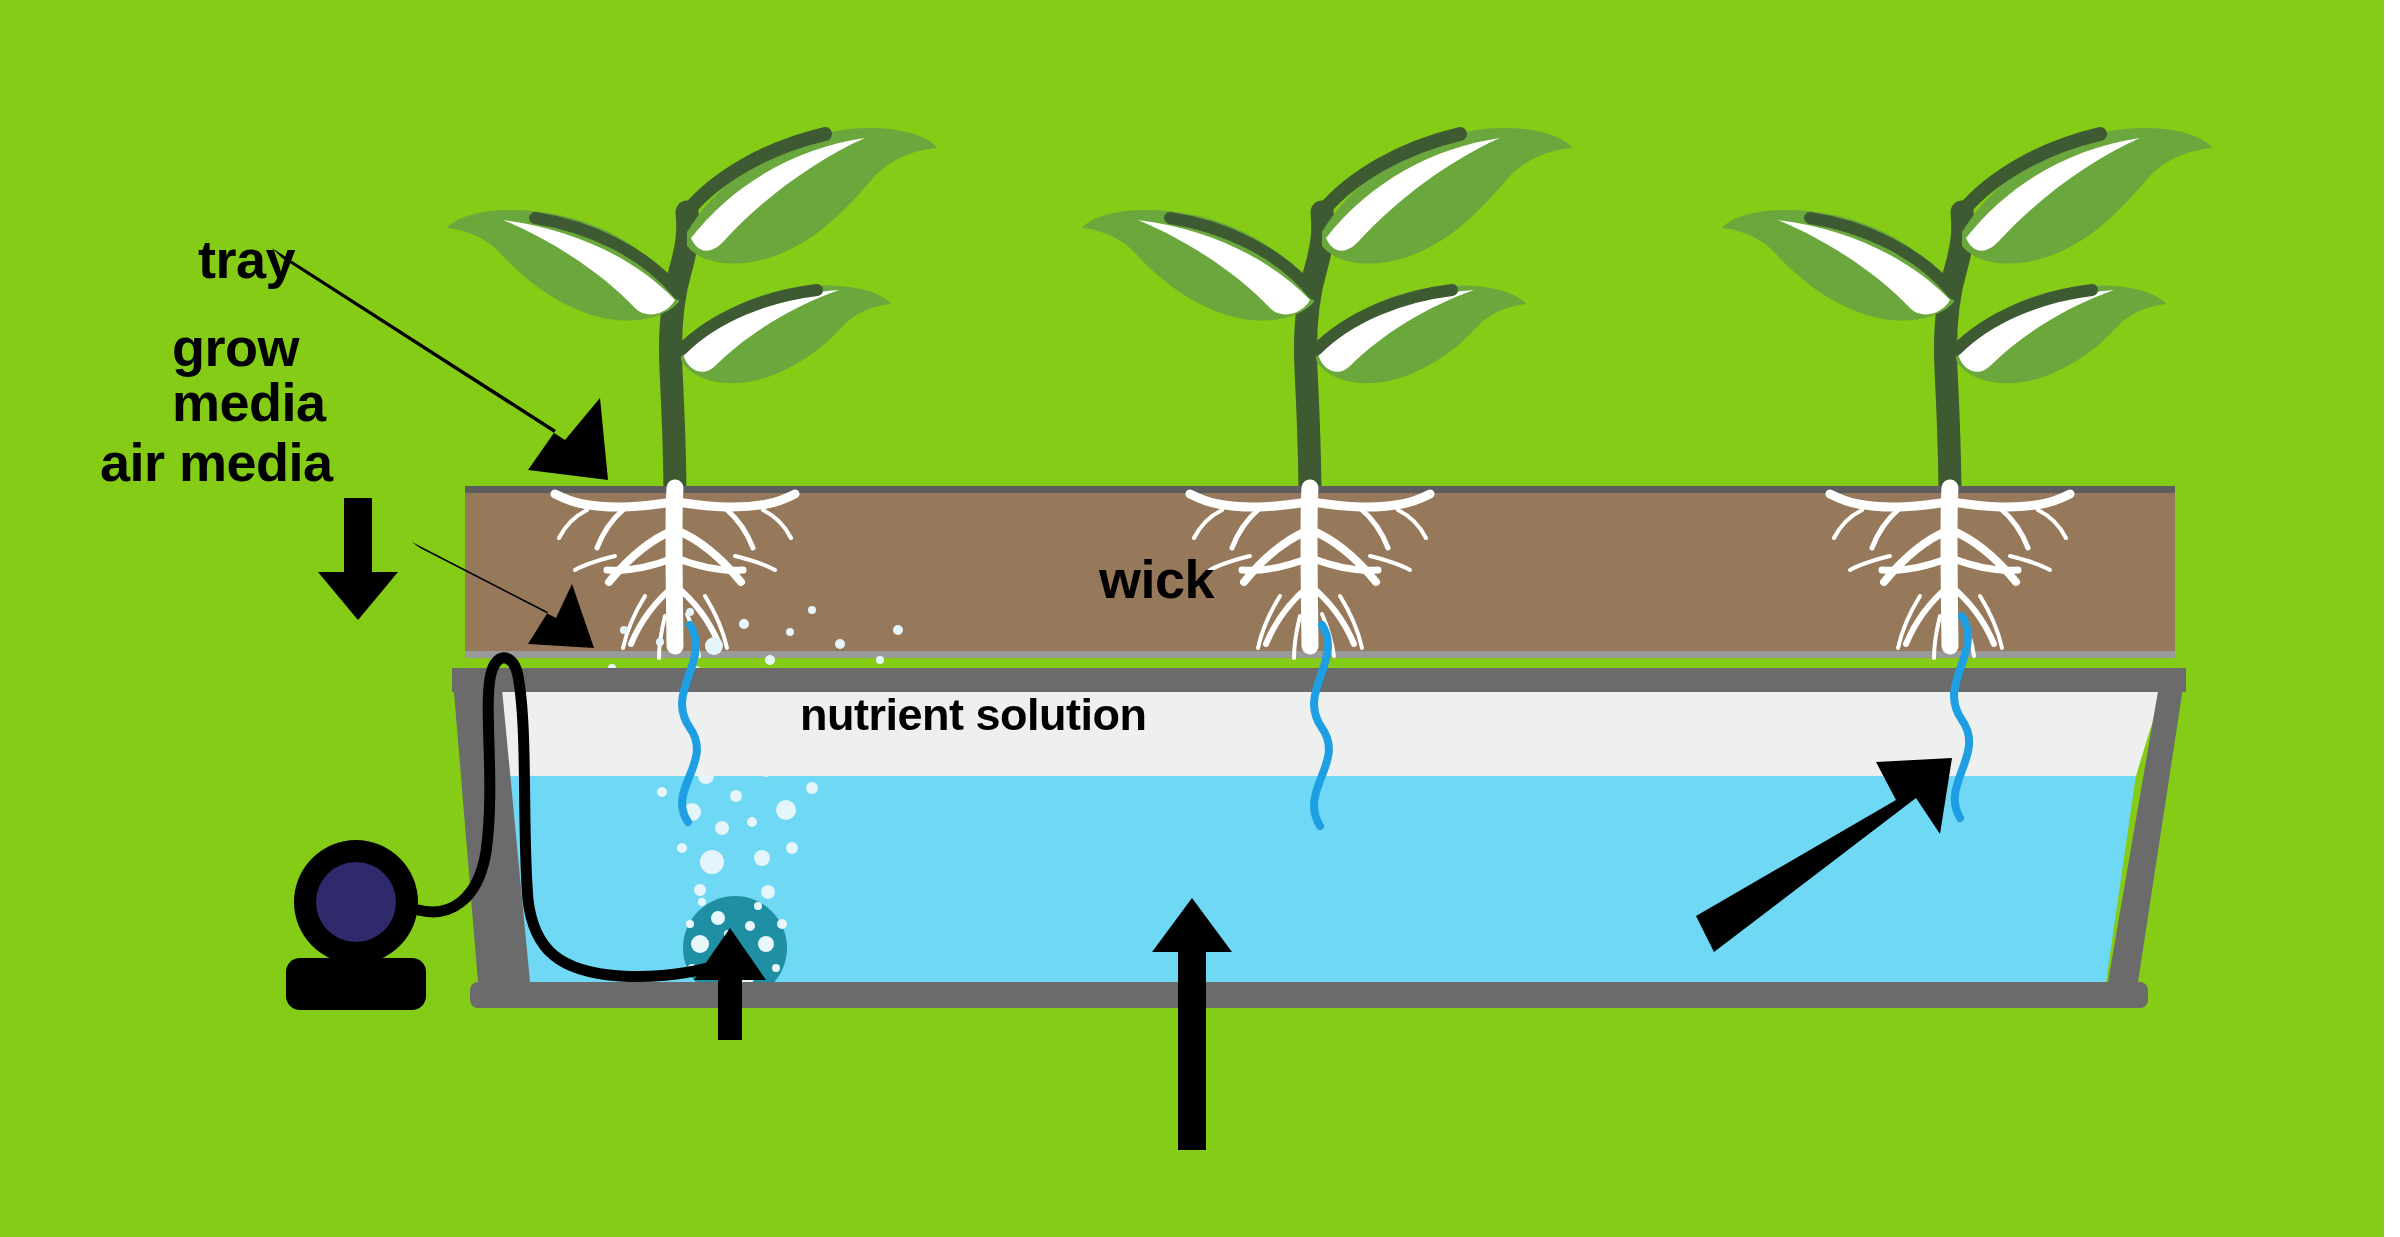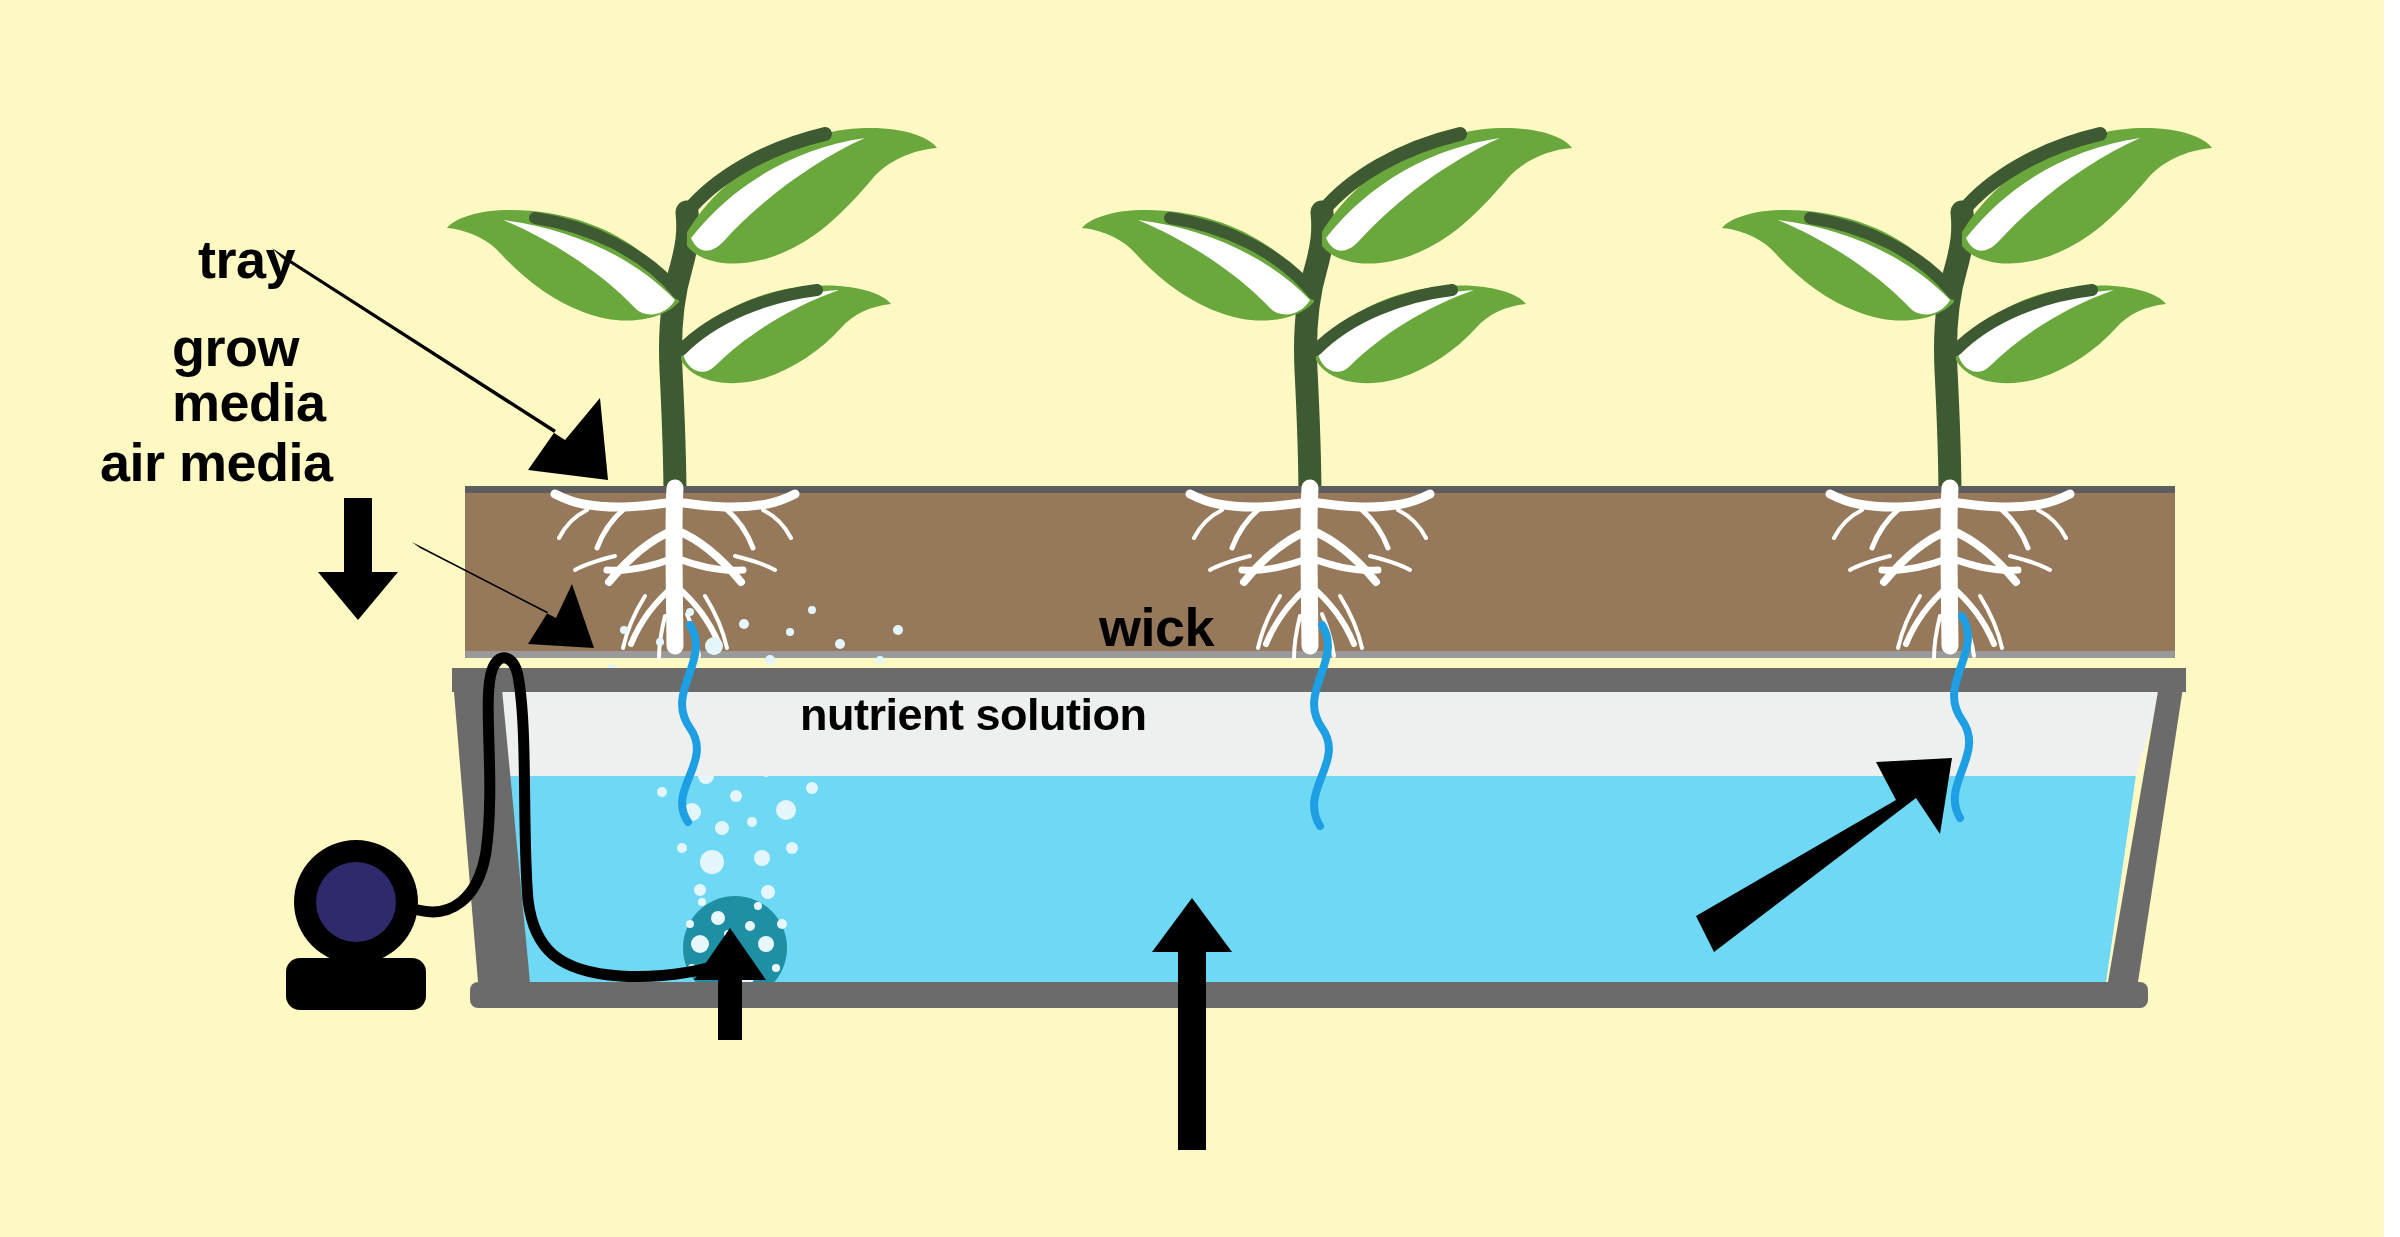--- a/index.html
+++ b/index.html
@@ -1,18 +1,18 @@
 <!DOCTYPE html>
 <html><head>
 <meta charset="utf-8">
 <style>
   html,body{margin:0;padding:0;background:#ffffff;}
   body{width:2400px;height:1237px;overflow:hidden;
        font-family:"Liberation Sans","DejaVu Sans",sans-serif;}
-  #stage{position:relative;width:2384px;height:1237px;background:#fef9c3;}
+  #stage{position:relative;width:2384px;height:1237px;background:#84cc16;}
   #stage svg{position:absolute;top:0;left:0;}
   .lbl{position:absolute;font-weight:bold;color:#000;line-height:1.02;
        letter-spacing:-0.5px;white-space:pre;}
 </style>
 </head>
 <body>
 
 <div id="stage">
 
   <svg width="2400" height="1237" viewBox="0 0 2400 1237">
@@ -232,15 +232,15 @@
   <div class="lbl" style="left:198px;top:232px;font-size:54px;">tray</div>
 
   <div class="lbl" style="left:172px;top:320px;font-size:54px;text-align:left;width:196px;">grow
 media</div>
 
   <div class="lbl" style="left:100px;top:435px;font-size:54px;">air media</div>
 
 
   <div class="lbl" style="left:800px;top:692px;font-size:45px;">nutrient solution</div>
 
-  <div class="lbl" style="left:1099px;top:552px;font-size:54px;margin-top:48px;">wick</div>
+  <div class="lbl" style="left:1099px;top:552px;font-size:54px;">wick</div>
 
 </div>
 
 </body></html>

